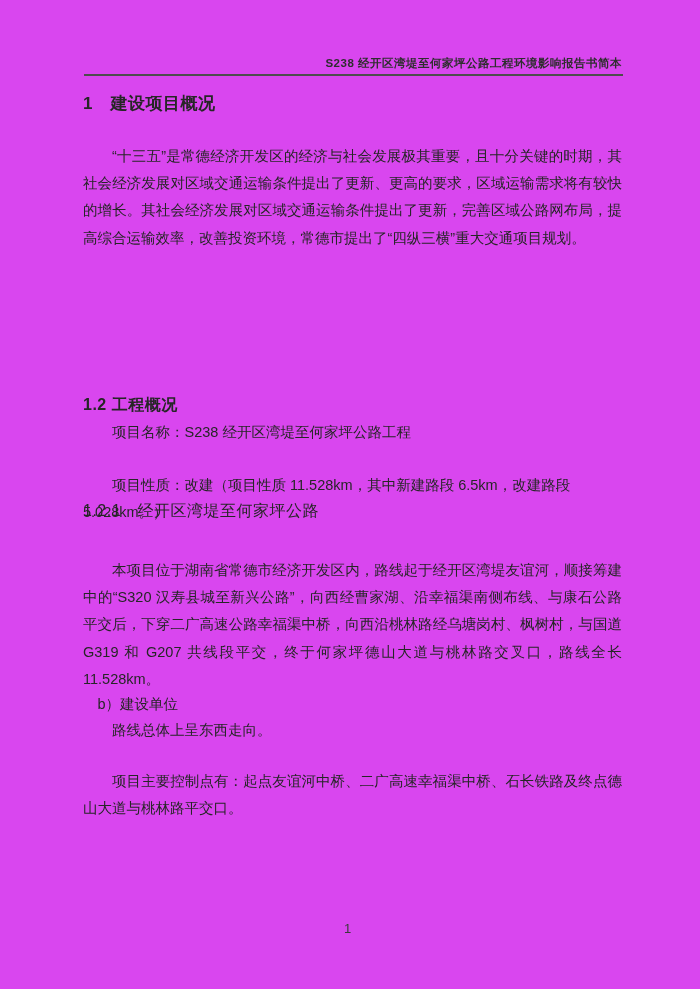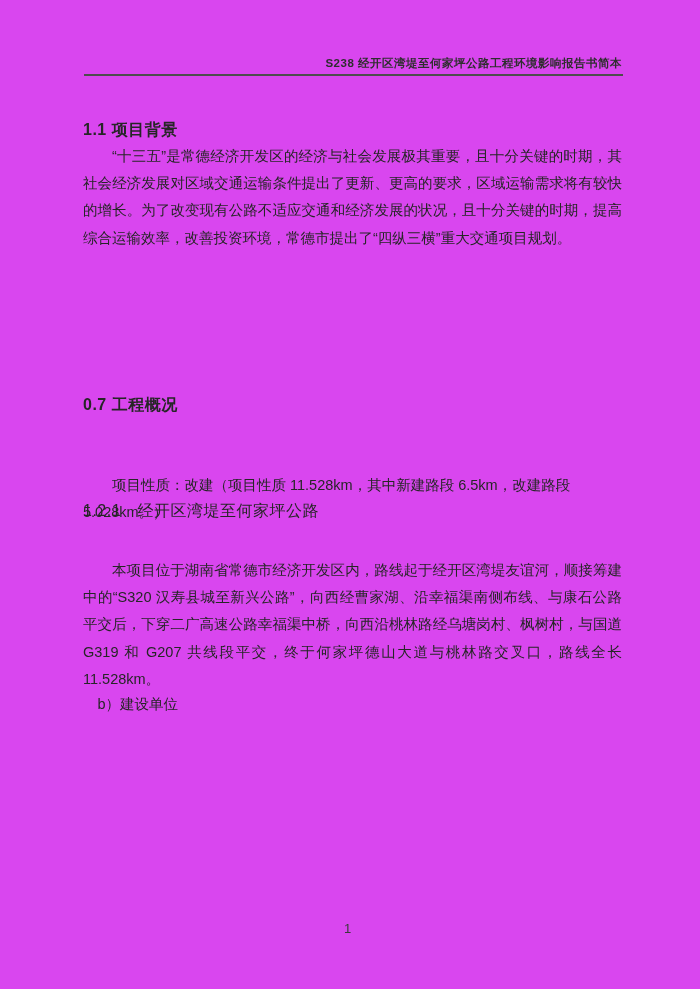--- a/index.html
+++ b/index.html
@@ -38,37 +38,40 @@
 </style>
 </head>
 <body>
 
 <div class="page">
 
   <div class="running-header">S238 经开区湾堤至何家坪公路工程环境影响报告书简本</div>
 
   <div class="header-rule"></div>
 
-
-  <div class="blk h2" style="top:119px">1.1 项目背景</div>
-
-  <div class="blk body-text just ind2" style="top:143px">“十三五”是常德经济开发区的经济与社会发展极其重要，且十分关键的时期，其社会经济发展对区域交通运输条件提出了更新、更高的要求，区域运输需求将有较快的增长。为了改变现有公路不适应交通和经济发展的状况，且十分关键的时期，提高综合运输效率，改善投资环境，常德市提出了“四纵三横”重大交通项目规划。</div>
+  <div class="blk h1" style="top:93px">1　建设项目概况</div>
 
 
-  <div class="blk h2" style="top:394px">0.7 工程概况</div>
+  <div class="blk body-text just ind2" style="top:143px">“十三五”是常德经济开发区的经济与社会发展极其重要，且十分关键的时期，其社会经济发展对区域交通运输条件提出了更新、更高的要求，区域运输需求将有较快的增长。其社会经济发展对区域交通运输条件提出了更新，完善区域公路网布局，提高综合运输效率，改善投资环境，常德市提出了“四纵三横”重大交通项目规划。</div>
 
+
+  <div class="blk h2" style="top:394px">1.2 工程概况</div>
+
+  <div class="blk body-text ind2" style="top:419px">项目名称：S238 经开区湾堤至何家坪公路工程</div>
 
 
   <div class="blk body-text ind2" style="top:472px">项目性质：改建（项目性质 11.528km，其中新建路段 6.5km，改建路段 5.028km。）</div>
 
   <div class="blk h3" style="top:500px">1.2.1　经开区湾堤至何家坪公路</div>
 
 
   <div class="blk body-text just ind2" style="top:557px">本项目位于湖南省常德市经济开发区内，路线起于经开区湾堤友谊河，顺接筹建中的“S320 汉寿县城至新兴公路”，向西经曹家湖、沿幸福渠南侧布线、与康石公路平交后，下穿二广高速公路幸福渠中桥，向西沿桃林路经乌塘岗村、枫树村，与国道 G319 和 G207 共线段平交，终于何家坪德山大道与桃林路交叉口，路线全长 11.528km。</div>
 
   <div class="blk body-text ind1" style="top:691px">b）建设单位</div>
 
+  <div class="blk body-text ind2" style="top:717px">路线总体上呈东西走向。</div>
 
 
+  <div class="blk body-text just ind2" style="top:768px">项目主要控制点有：起点友谊河中桥、二广高速幸福渠中桥、石长铁路及终点德山大道与桃林路平交口。</div>
 
   <div class="page-number">1</div>
 
 </div>
 
 </body></html>

